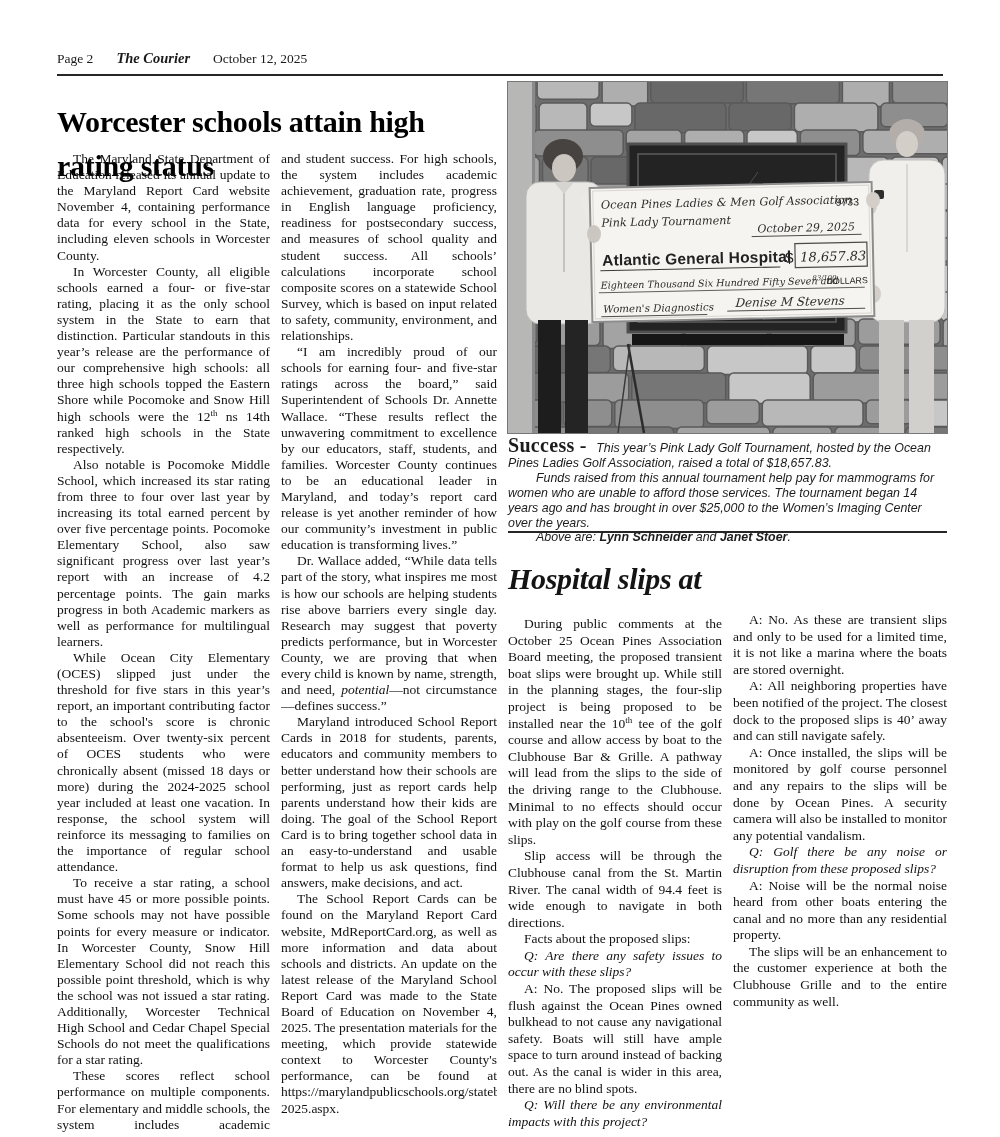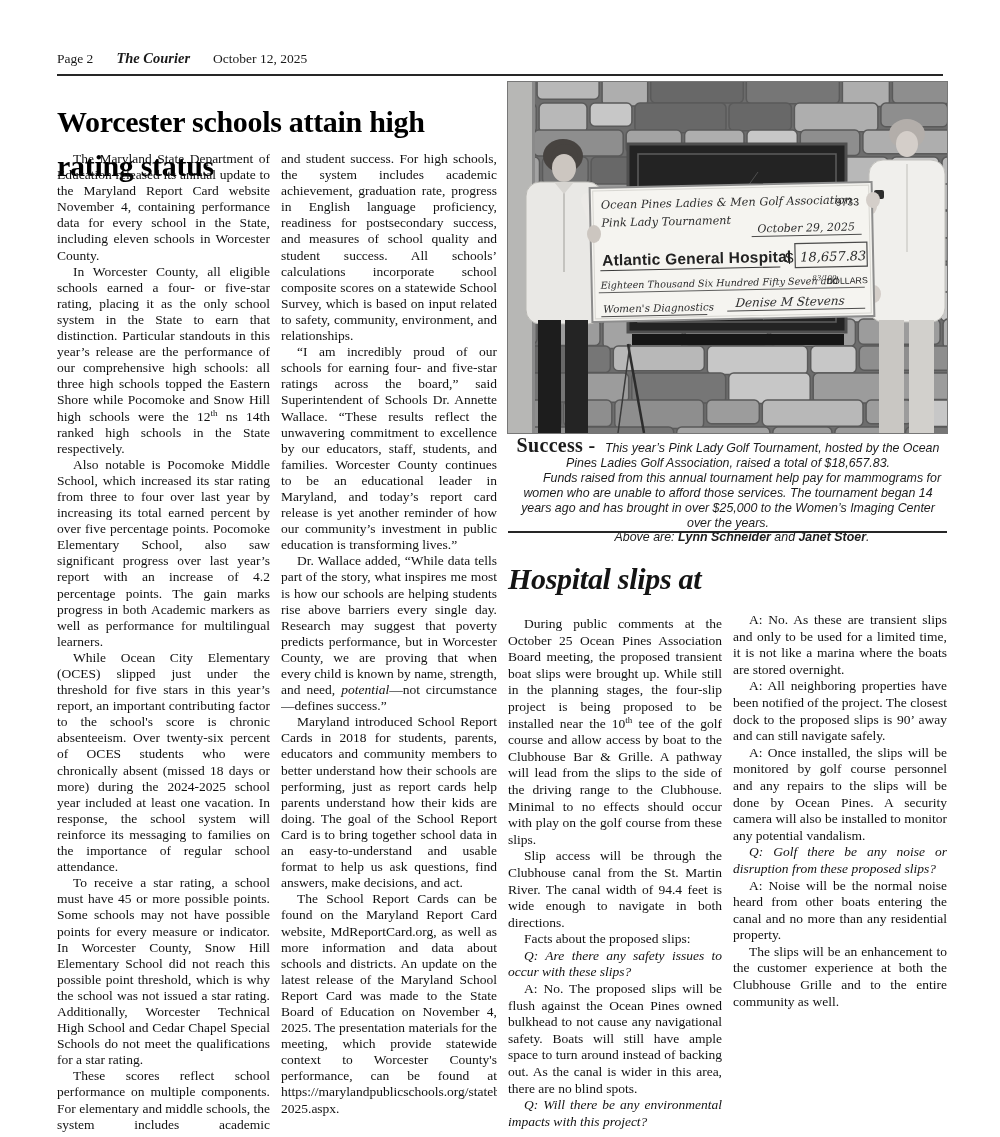--- a/index.html
+++ b/index.html
@@ -28,21 +28,21 @@
   .a2c2{top:612px;left:733px;width:214px;height:520px;}
   .para{margin:0;text-indent:16px;}
   .para.noindent{text-indent:0;}
   .para.italic{font-style:italic;}
   .para sup{font-size:9px;line-height:0;}
   
   .photo{top:82px;left:508px;width:439px;height:351px;background:#8f8f8f;outline:1px solid #777;}
   .photo svg{display:block;}
   
   .caption{top:438px;left:508px;width:440px;font-family:"Liberation Sans",sans-serif;
-    font-style:italic;font-size:12.4px;line-height:14.9px;color:#1c1c1c;text-align:center;}
+    font-style:italic;font-size:12.4px;line-height:14.9px;color:#1c1c1c;text-align:left;}
   .cap-lead{font-family:"Liberation Serif",serif;font-style:normal;font-weight:bold;
     font-size:20px;letter-spacing:0.3px;margin-right:6px;}
   .cap-para{text-indent:28px;}
   .cap-para b{font-weight:bold;}
   
   .hand{font-family:"DejaVu Serif",serif;font-style:italic;fill:#2d2d2d;}
   .printed{font-family:"Liberation Sans",sans-serif;fill:#222;}
 </style>
 </head>
 <body>
@@ -260,18 +260,18 @@
 <div class="abs col a2col a2c1">
     <p class="para">During public comments at the October 25 Ocean Pines Association Board meeting, the proposed transient boat slips were brought up. While still in the planning stages, the four-slip project is being proposed to be installed near the 10<sup>th</sup> tee of the golf course and allow access by boat to the Clubhouse Bar &amp; Grille. A pathway will lead from the slips to the side of the driving range to the Clubhouse. Minimal to no effects should occur with play on the golf course from these slips.</p>
     <p class="para">Slip access will be through the Clubhouse canal from the St. Martin River. The canal width of 94.4 feet is wide enough to navigate in both directions.</p>
     <p class="para">Facts about the proposed slips:</p>
     <p class="para italic">Q: Are there any safety issues to occur with these slips?</p>
     <p class="para">A: No. The proposed slips will be flush against the Ocean Pines owned bulkhead to not cause any navigational safety. Boats will still have ample space to turn around instead of backing out. As the canal is wider in this area, there are no blind spots.</p>
     <p class="para italic">Q: Will there be any environmental impacts with this project?</p>
   </div>
 <div class="abs col a2col a2c2">
     <p class="para">A: No. As these are transient slips and only to be used for a limited time, it is not like a marina where the boats are stored overnight.</p>
-    <p class="para">A: All neighboring properties have been notified of the project. The closest dock to the proposed slips is 90’ away and can still navigate safely.</p>
+    <p class="para">A: All neighboring properties have been notified of the project. The closest dock to the proposed slips is 40’ away and can still navigate safely.</p>
     <p class="para">A: Once installed, the slips will be monitored by golf course personnel and any repairs to the slips will be done by Ocean Pines. A security camera will also be installed to monitor any potential vandalism.</p>
     <p class="para italic">Q: Golf there be any noise or disruption from these proposed slips?</p>
     <p class="para">A: Noise will be the normal noise heard from other boats entering the canal and no more than any residential property.</p>
     <p class="para">The slips will be an enhancement to the customer experience at both the Clubhouse Grille and to the entire community as well.</p>
   </div>
 
 </body></html>

